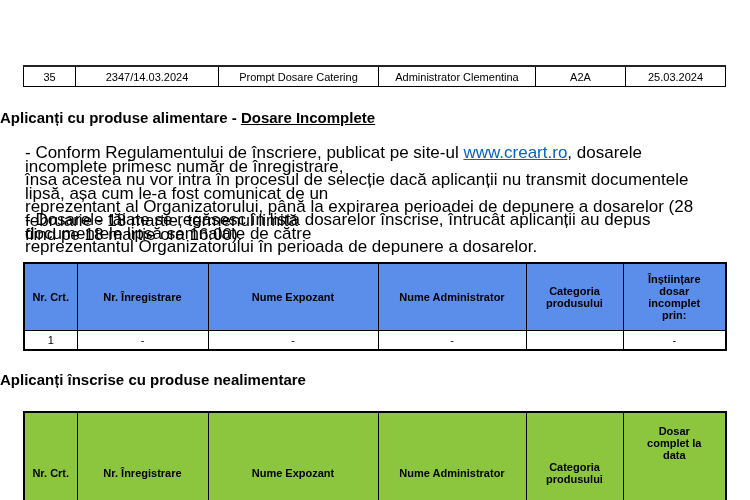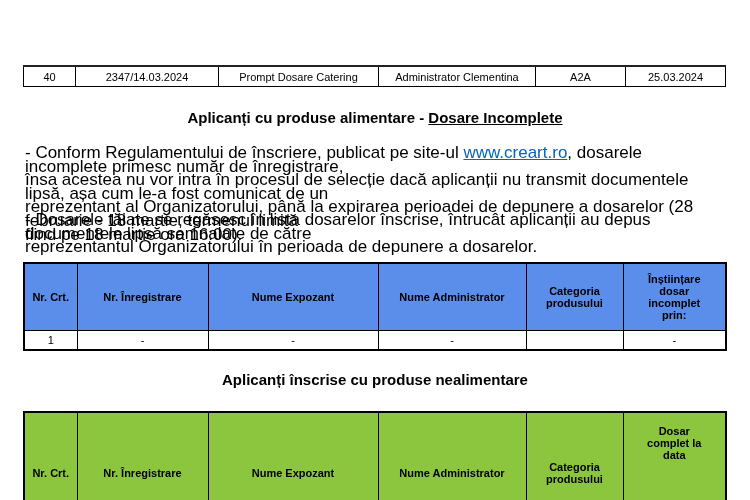--- a/index.html
+++ b/index.html
@@ -30,21 +30,20 @@
     overflow: hidden;
     font-size: 11px;
   }
   .top-tbl { top: 65px; border-top: 2px solid #222; }
   .top-tbl td { height: 19px; }
 
   .heading {
     position: absolute;
     left: 0;
     width: 750px;
-    text-align: center;
     font-weight: bold;
     font-size: 15px;
     line-height: 20px;
   }
   .h1 { top: 108px; }
   .h2 { top: 370px; }
   .u { text-decoration: underline; }
 
   .para {
     position: absolute;
@@ -91,21 +90,21 @@
     <colgroup>
       <col style="width:52px">
         <col style="width:143px">
         <col style="width:160px">
       <col style="width:157px">
         <col style="width:90px">
         <col style="width:100px">
     </colgroup>
     <tbody>
       <tr>
-        <td>40</td>
+        <td>35</td>
         <td>2347/14.03.2024</td>
         <td>Prompt Dosare Catering</td>
         <td>Administrator Clementina</td>
         <td>A2A</td>
         <td>25.03.2024</td>
       </tr>
     </tbody>
   </table>
 
   <div class="heading h1"><span>Aplicanți cu produse alimentare - </span><span class="u">Dosare Incomplete</span></div>

